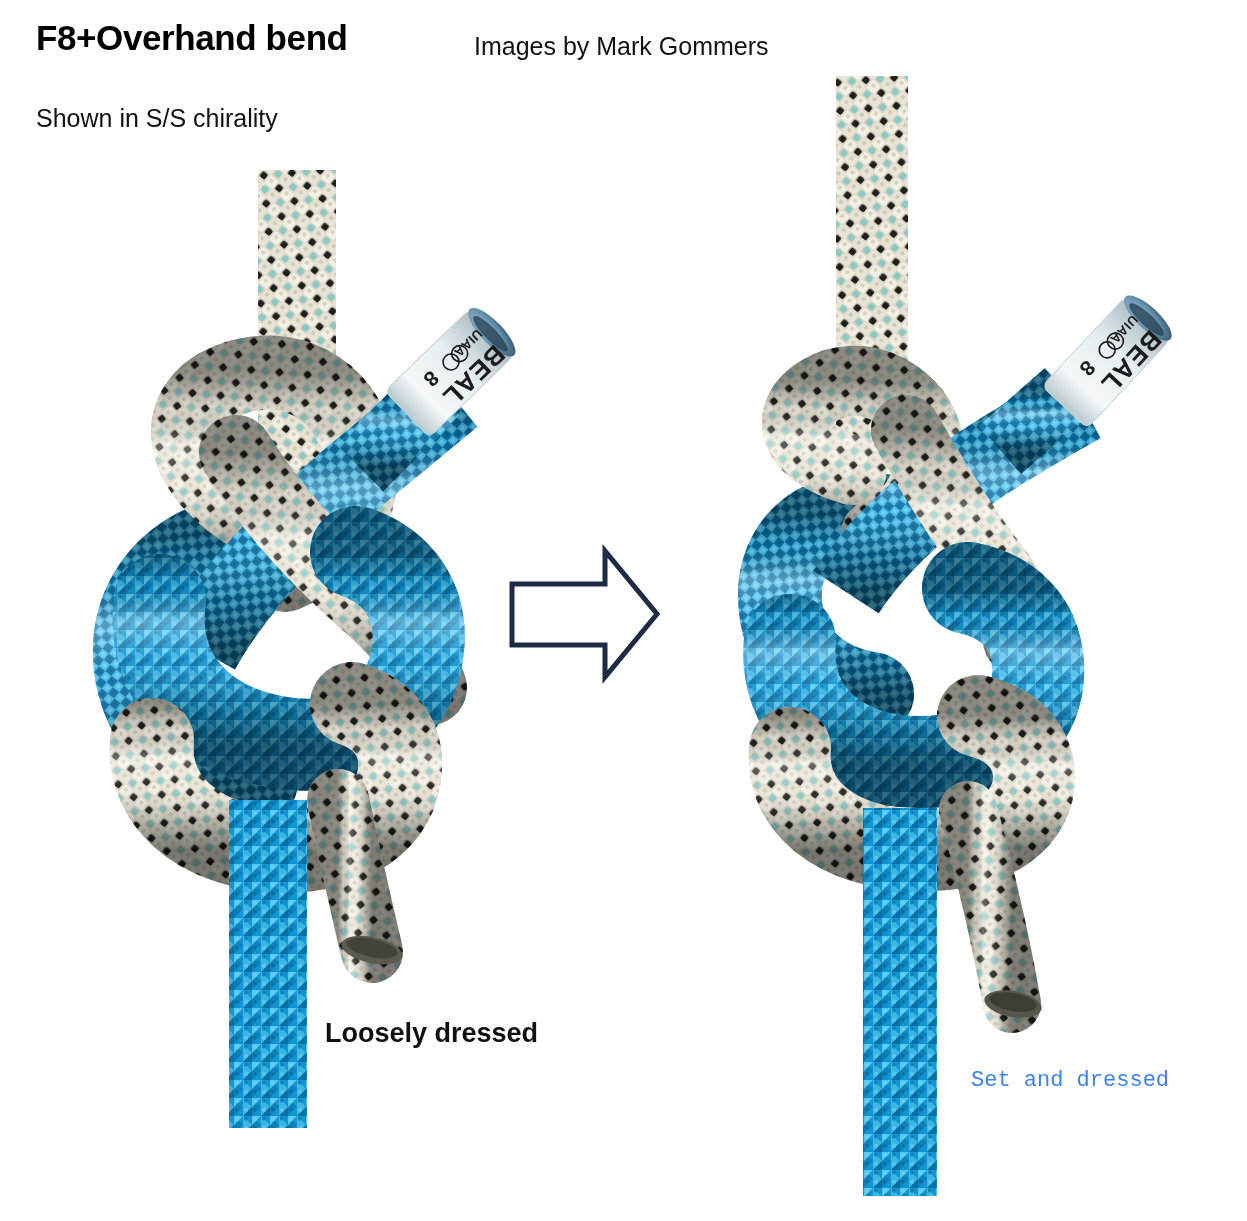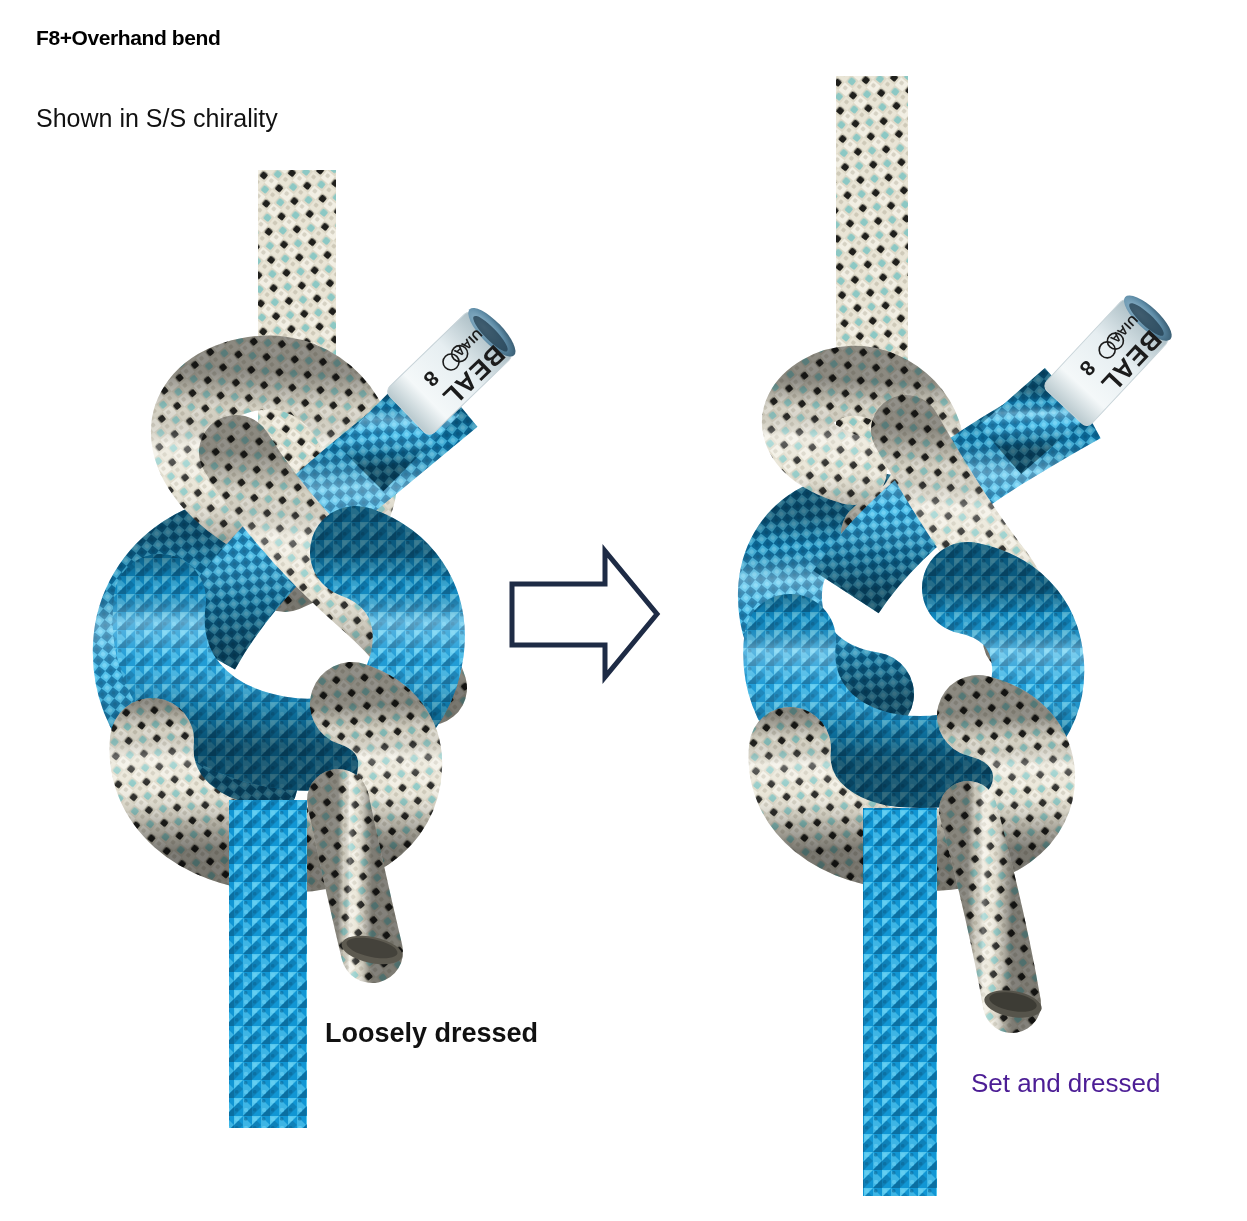--- a/index.html
+++ b/index.html
@@ -5,39 +5,39 @@
   html,body{margin:0;padding:0;background:#ffffff;}
   body{
     width:1247px;height:1221px;position:relative;overflow:hidden;
     font-family:"Liberation Sans","DejaVu Sans",sans-serif;
     background:#ffffff;
   }
   .canvas{position:absolute;inset:0;width:1247px;height:1221px;}
 
   
   #title{
-    position:absolute;left:36px;top:26px;
-    font-size:21px;font-weight:bold;color:#000;
+    position:absolute;left:36px;top:18px;
+    font-size:35px;font-weight:bold;color:#000;
     letter-spacing:-0.4px;white-space:nowrap;
   }
   #credit{
     position:absolute;left:474px;top:32px;
     font-size:25px;font-weight:400;color:#111;white-space:nowrap;
   }
   #subtitle{
     position:absolute;left:36px;top:104px;
     font-size:25px;font-weight:400;color:#111;white-space:nowrap;
   }
   #caption-left{
     position:absolute;left:325px;top:1018px;
     font-size:27px;font-weight:700;color:#111;white-space:nowrap;
   }
   #caption-right{
     position:absolute;left:971px;top:1068px;
-    font-size:26px;font-weight:400;color:#4c1d95;white-space:nowrap;
+    font-size:22px;font-weight:400;color:#3b82f6;white-space:nowrap;font-family:Liberation Mono, monospace;
   }
 
   
   .knotsvg{position:absolute;top:0;left:0;}
   svg{display:block;}
 </style>
 </head>
 <body style="background: rgb(255, 255, 255);">
 
 <div class="canvas">
@@ -282,17 +282,18 @@
         </g>
       </g>
     </g>
 
     <g>
       <polygon id="arrow-shape" points="512,584 605,584 605,551 657,614 605,677 605,645 512,645" fill="#ffffff" stroke="#1e2b45" stroke-width="5" stroke-linejoin="miter"></polygon>
     </g>
   </svg>
 
   <div id="title">F8+Overhand bend</div>
+  <div id="credit">Images by Mark Gommers</div>
   <div id="subtitle">Shown in S/S chirality</div>
   <div id="caption-left">Loosely dressed</div>
   <div id="caption-right">Set and dressed</div>
 
 </div>
 
 </body></html>

